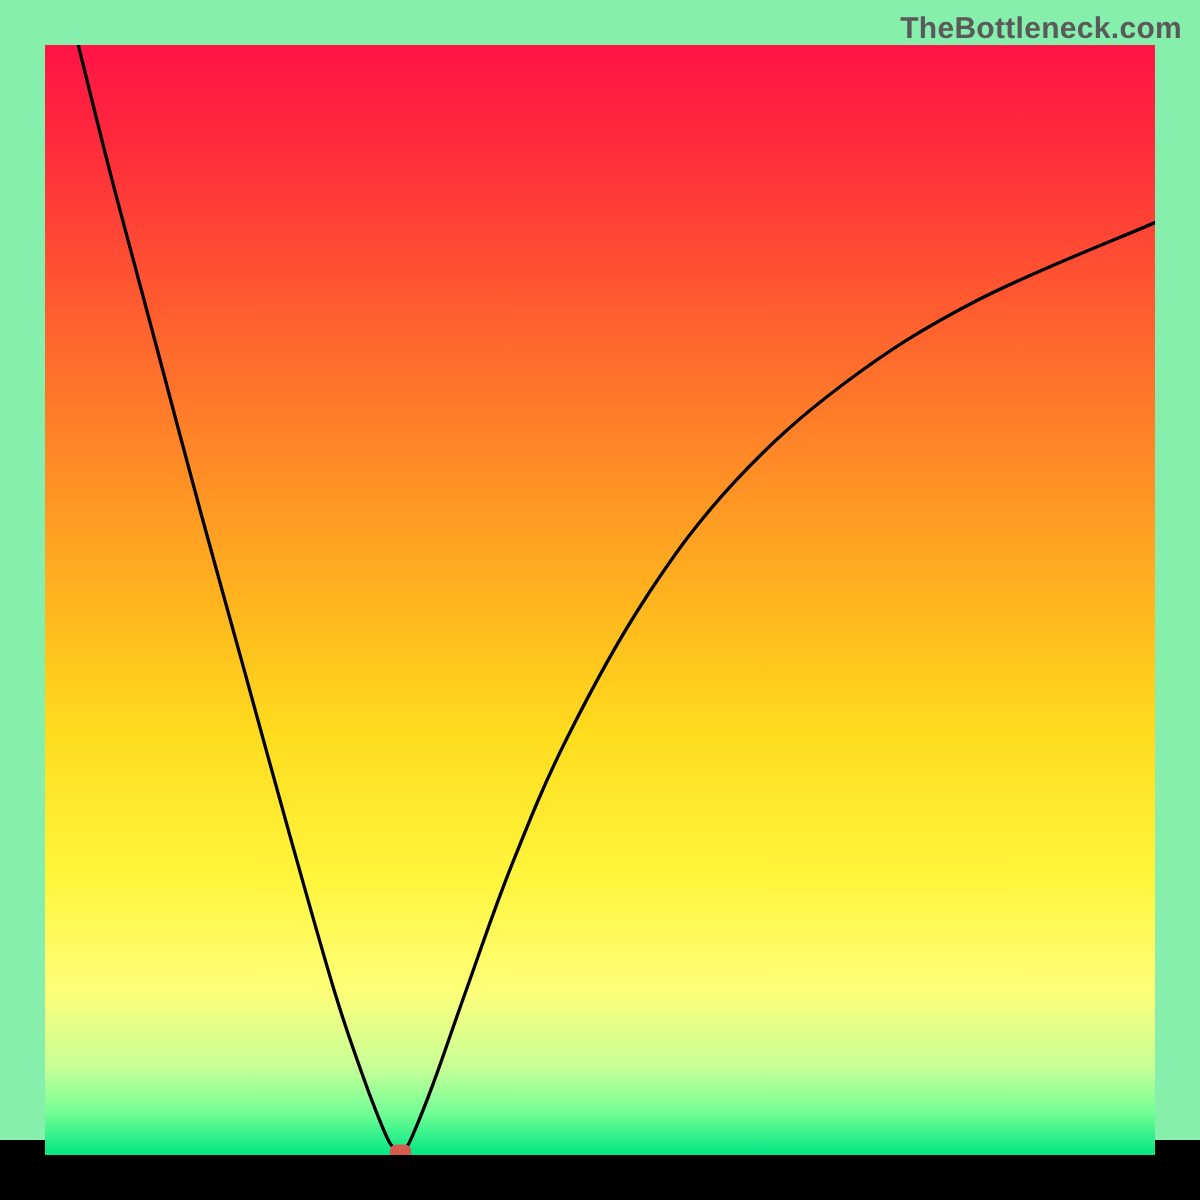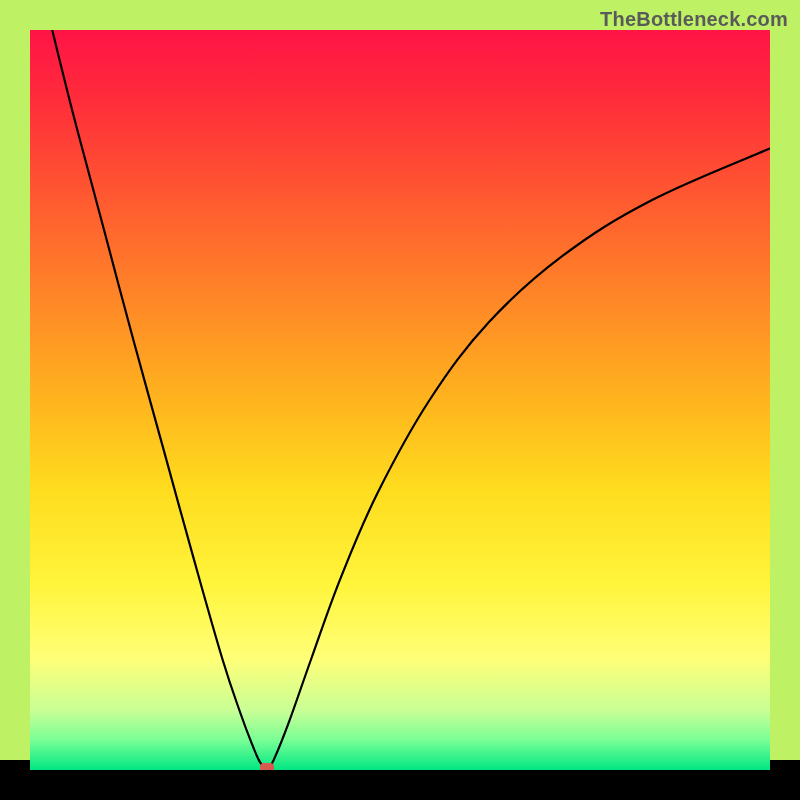--- a/index.html
+++ b/index.html
@@ -1,20 +1,20 @@
 <!DOCTYPE html>
 <html><head>
 <meta charset="utf-8">
 <style>
   * { margin: 0; padding: 0; box-sizing: border-box; }
   html, body { width: 800px; height: 800px; overflow: hidden; background: #000; }
   .chart-container {
     width: 800px;
     height: 760px;
-    background: #bef264;
+    background: #86efac;
     position: relative;
   }
   .plot-area {
     position: absolute;
     left: 30px;
     top: 30px;
     width: 740px;
     height: 740px;
     overflow: hidden;
   }

